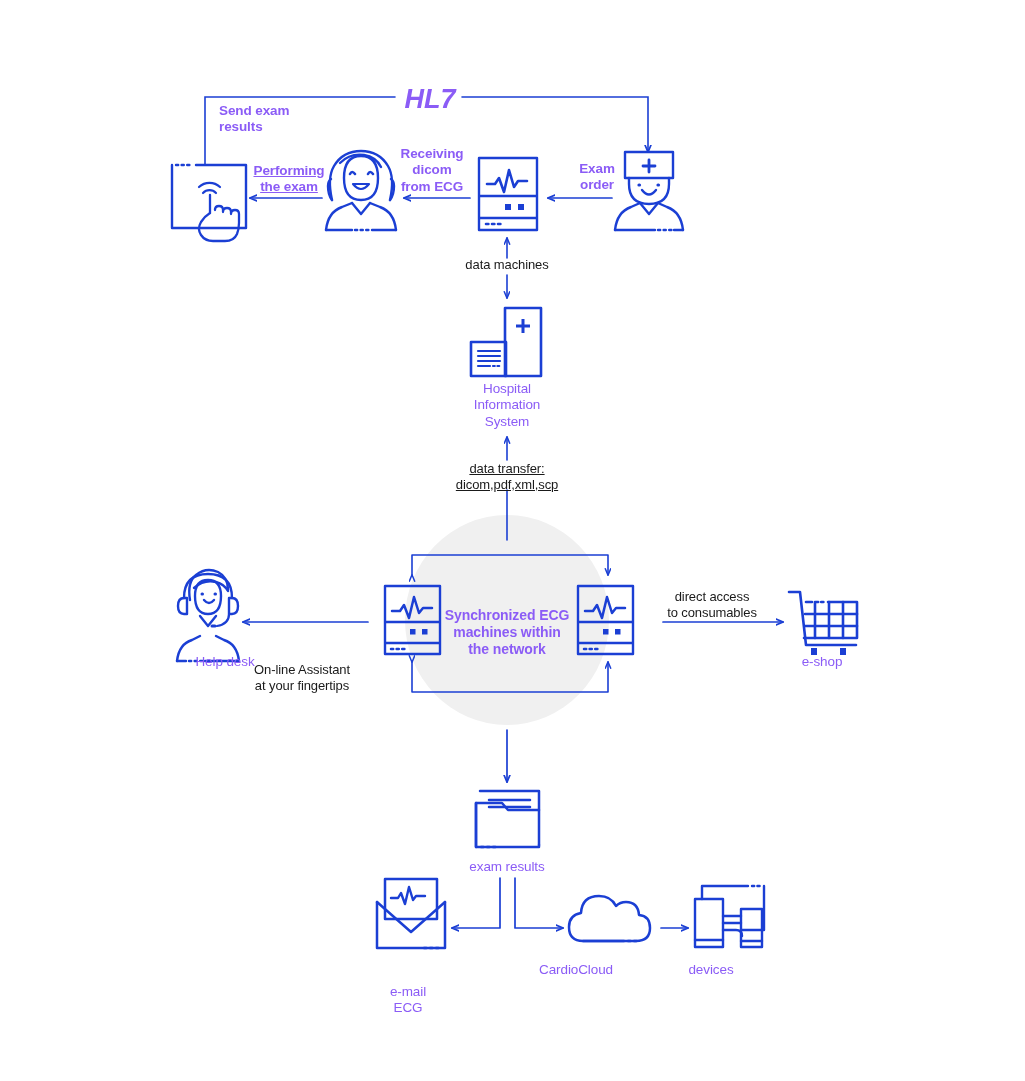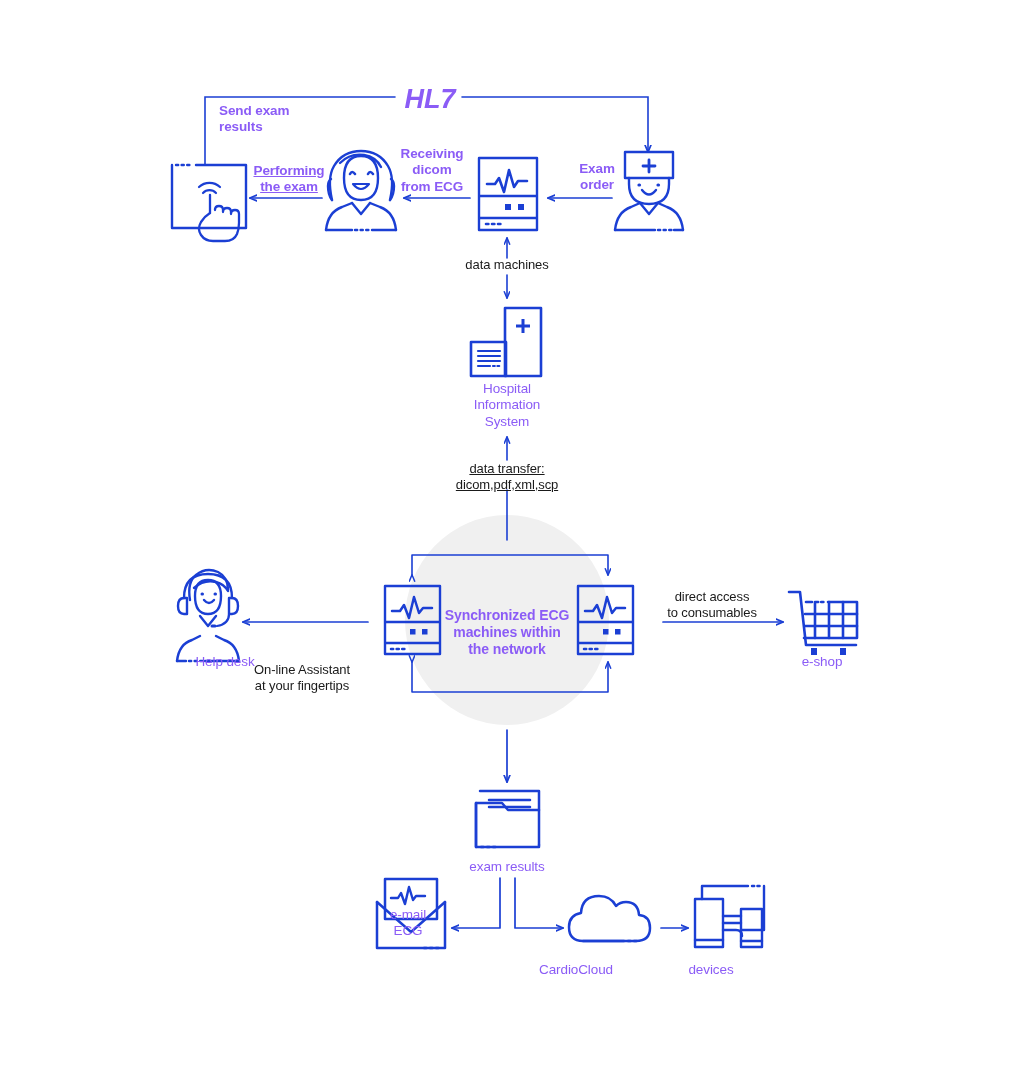--- a/index.html
+++ b/index.html
@@ -344,20 +344,20 @@
 
   <div class="lbl t-cap c" style="left:225px; top:654px;">Help desk</div>
 
   <div class="lbl t-thin c" style="left:712px; top:589px;">direct access
 to consumables</div>
 
   <div class="lbl t-cap c" style="left:822px; top:654px;">e-shop</div>
 
   <div class="lbl t-cap c" style="left:507px; top:859px;">exam results</div>
 
-  <div class="lbl t-cap c" style="left:408px; top:907px;">e-mail
+  <div class="lbl t-cap c" style="left:408px; top:984px;">e-mail
 ECG</div>
 
   <div class="lbl t-cap c" style="left:576px; top:962px;">CardioCloud</div>
 
   <div class="lbl t-cap c" style="left:711px; top:962px;">devices</div>
 
 </div>
 
 </body></html>

